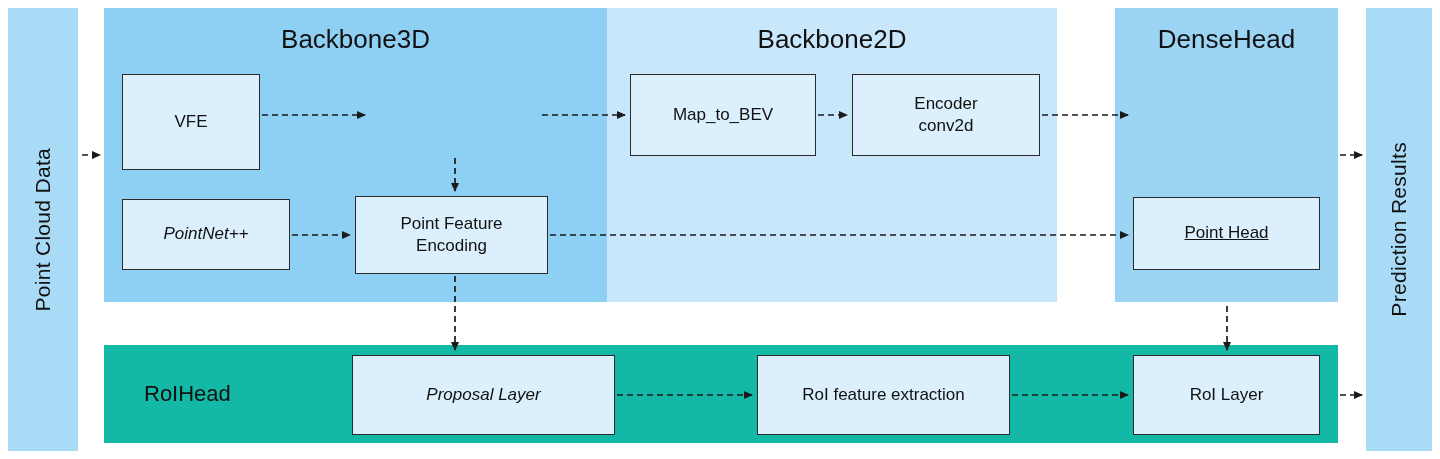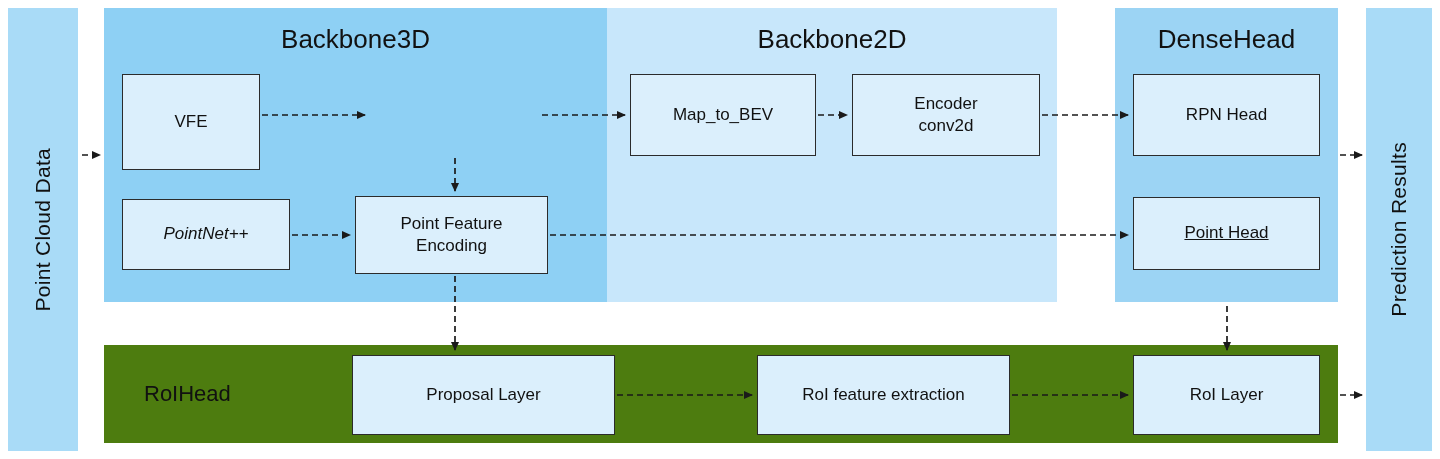--- a/index.html
+++ b/index.html
@@ -27,21 +27,21 @@
     writing-mode: vertical-rl;
     transform: rotate(180deg);
     font-size: 21px;
     letter-spacing: 0.3px;
     white-space: nowrap;
   }
   .region { position: absolute; }
   .region-backbone3d { left: 104px;  top: 8px;   width: 503px;  height: 294px; background: #8ed0f4; }
   .region-backbone2d { left: 607px;  top: 8px;   width: 450px;  height: 294px; background: #c8e7fb; }
   .region-densehead  { left: 1115px; top: 8px;   width: 223px;  height: 294px; background: #9cd4f4; }
-  .region-roihead    { left: 104px;  top: 345px; width: 1234px; height: 98px;  background: #4d7c0f; }
+  .region-roihead    { left: 104px;  top: 345px; width: 1234px; height: 98px;  background: #14b8a6; }
   .region-title {
     text-align: center;
     font-size: 26px;
     padding-top: 16px;
   }
   .roihead-title {
     position: absolute;
     left: 40px;
     top: 50%;
     transform: translateY(-50%);
@@ -61,21 +61,21 @@
     z-index: 2;
   }
   .n-vfe        { left: 122px;  top: 74px;  width: 138px; height: 96px; text-align: right; }
   .n-sparseconv { left: 370px;  top: 74px;  width: 170px; height: 82px; }
   .n-map2bev    { left: 630px;  top: 74px;  width: 186px; height: 82px; }
   .n-encoder    { left: 852px;  top: 74px;  width: 188px; height: 82px; }
   .n-rpnhead    { left: 1133px; top: 74px;  width: 187px; height: 82px; }
   .n-pointnet   { left: 122px;  top: 199px; width: 168px; height: 71px; font-style: italic; }
   .n-pfe        { left: 355px;  top: 196px; width: 193px; height: 78px; }
   .n-pointhead  { left: 1133px; top: 197px; width: 187px; height: 73px; text-decoration: underline; }
-  .n-proposal   { left: 352px;  top: 355px; width: 263px; height: 80px; }
+  .n-proposal   { left: 352px;  top: 355px; width: 263px; height: 80px; font-style: italic; }
   .n-roifeat    { left: 757px;  top: 355px; width: 253px; height: 80px; }
   .n-roihead    { left: 1133px; top: 355px; width: 187px; height: 80px; }
   svg.connectors {
     position: absolute;
     left: 0; top: 0;
     width: 1440px; height: 459px;
     pointer-events: none;
     z-index: 3;
   }
 </style>
@@ -106,23 +106,20 @@
 
   <div class="node n-vfe">
     <div>VFE</div>
   </div>
   <div class="node n-map2bev">
     <div>Map_to_BEV</div>
   </div>
   <div class="node n-encoder">
     <div>Encoder</div>
     <div>conv2d</div>
-  </div>
-  <div class="node n-rpnhead">
-    <div>RPN Head</div>
   </div>
   <div class="node n-pointnet">
     <div>PointNet++</div>
   </div>
   <div class="node n-pfe">
     <div>Point Feature</div>
     <div>Encoding</div>
   </div>
   <div class="node n-pointhead">
     <div>Point Head</div>

